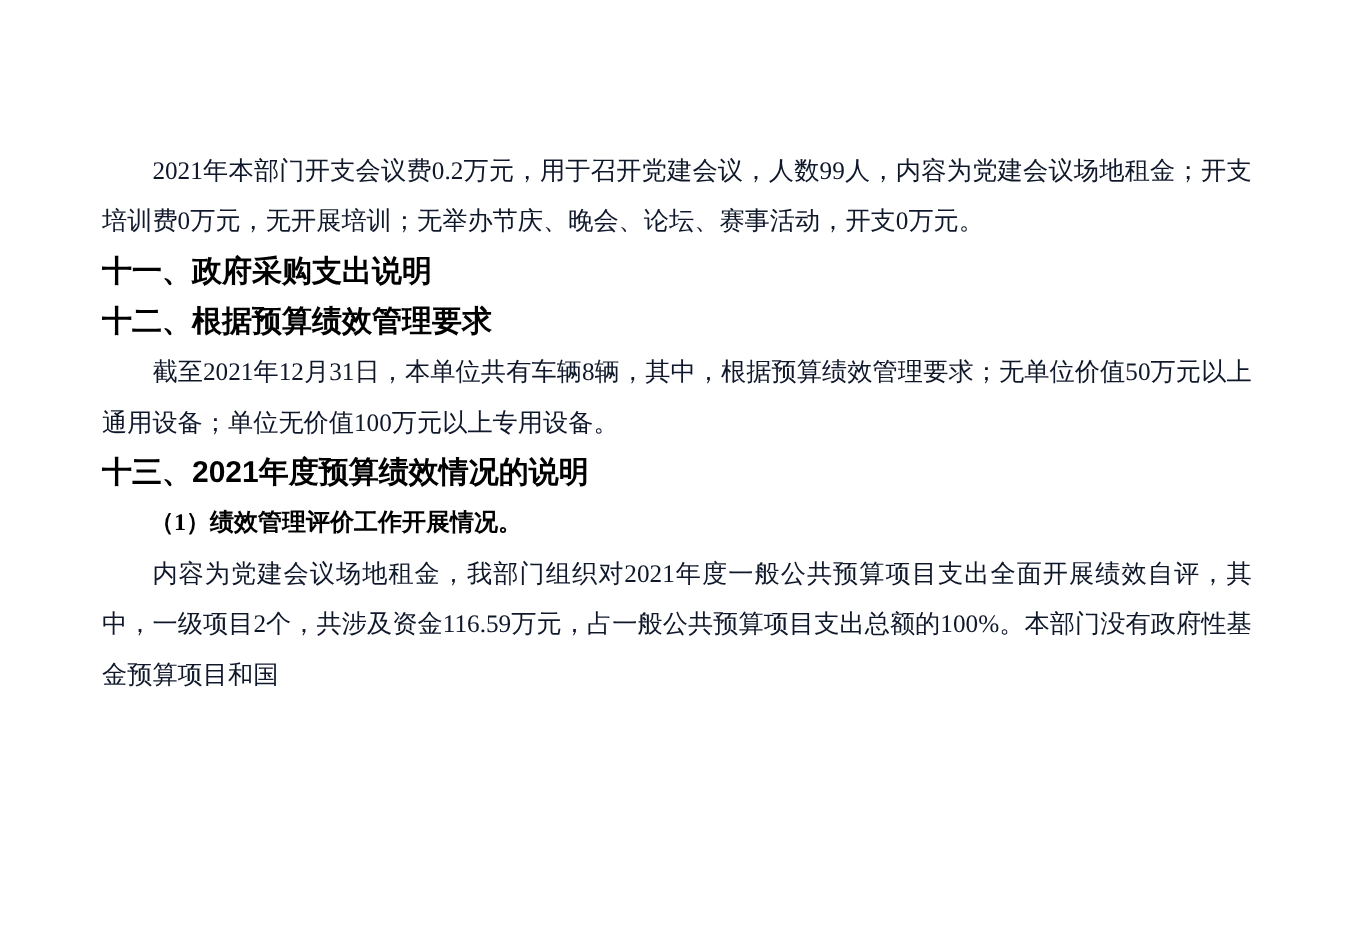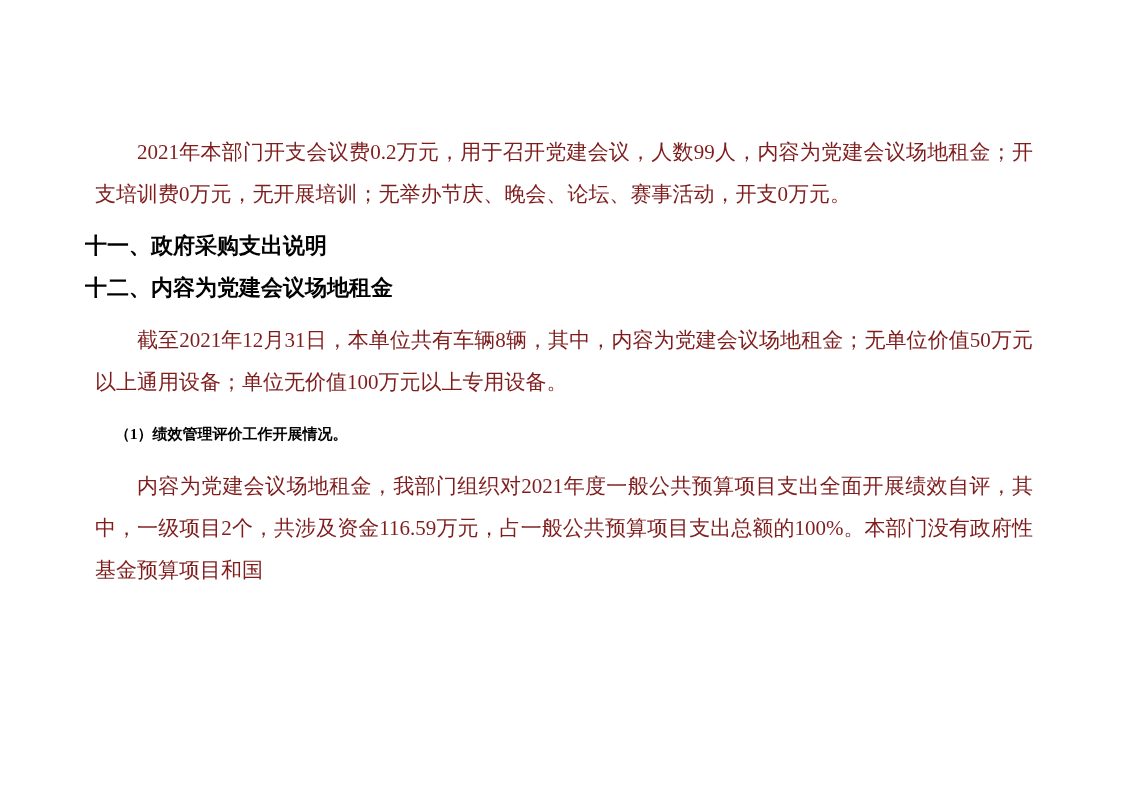--- a/index.html
+++ b/index.html
@@ -15,62 +15,63 @@
     overflow: hidden;
   }
   .content {
     position: absolute;
     left: 85px;
     top: 121px;
     width: 958px;
     color: #000000;
   }
   .para {
-    margin: 10px;
+    margin: 0;
     font-family: "Liberation Serif", "DejaVu Serif", serif;
     font-size: 21px;
     line-height: 42px;
     text-align: justify;
     text-indent: 2em;
-    color: #7f1d1d;
+    color: #0f172a;
   }
   .heading {
     margin: 0;
     font-family: "Liberation Sans", "DejaVu Sans", sans-serif;
-    font-size: 22px;
+    font-size: 25px;
     font-weight: bold;
     line-height: 42px;
     text-align: left;
     color: #000000;
   }
   .subheading {
     margin: 0;
     font-family: "Liberation Serif", "DejaVu Serif", serif;
-    font-size: 15px;
+    font-size: 20px;
     font-weight: bold;
     line-height: 42px;
     text-indent: 2em;
     text-align: left;
     color: #000000;
   }
 </style>
 </head>
 <body>
 
 <div class="page">
   <div class="content">
 
     <p class="para">2021年本部门开支会议费0.2万元，用于召开党建会议，人数99人，内容为党建会议场地租金；开支培训费0万元，无开展培训；无举办节庆、晚会、论坛、赛事活动，开支0万元。</p>
 
     <h2 class="heading">十一、政府采购支出说明</h2>
 
 
-    <h2 class="heading">十二、内容为党建会议场地租金</h2>
+    <h2 class="heading">十二、根据预算绩效管理要求</h2>
 
-    <p class="para">截至2021年12月31日，本单位共有车辆8辆，其中，内容为党建会议场地租金；无单位价值50万元以上通用设备；单位无价值100万元以上专用设备。</p>
+    <p class="para">截至2021年12月31日，本单位共有车辆8辆，其中，根据预算绩效管理要求；无单位价值50万元以上通用设备；单位无价值100万元以上专用设备。</p>
 
+    <h2 class="heading">十三、2021年度预算绩效情况的说明</h2>
 
     <p class="subheading">（1）绩效管理评价工作开展情况。</p>
 
     <p class="para">内容为党建会议场地租金，我部门组织对2021年度一般公共预算项目支出全面开展绩效自评，其中，一级项目2个，共涉及资金116.59万元，占一般公共预算项目支出总额的100%。本部门没有政府性基金预算项目和国</p>
 
   </div>
 </div>
 
 </body></html>

